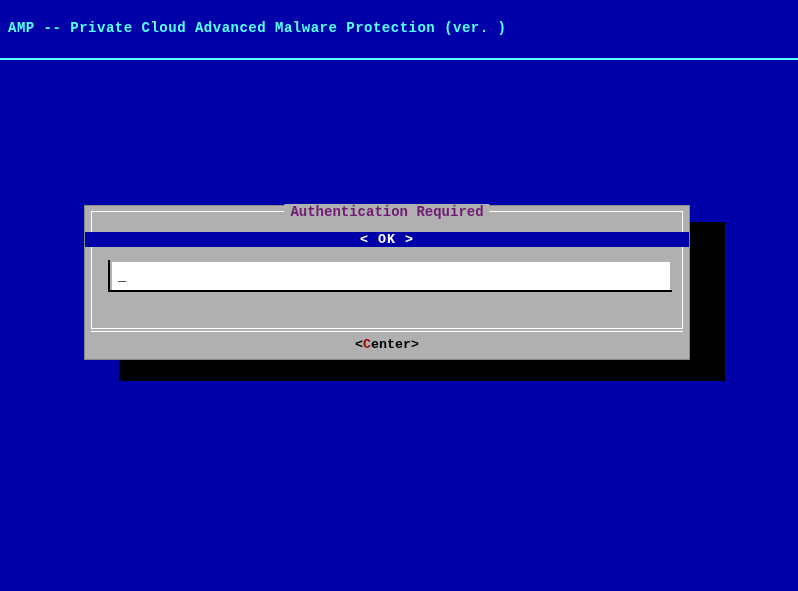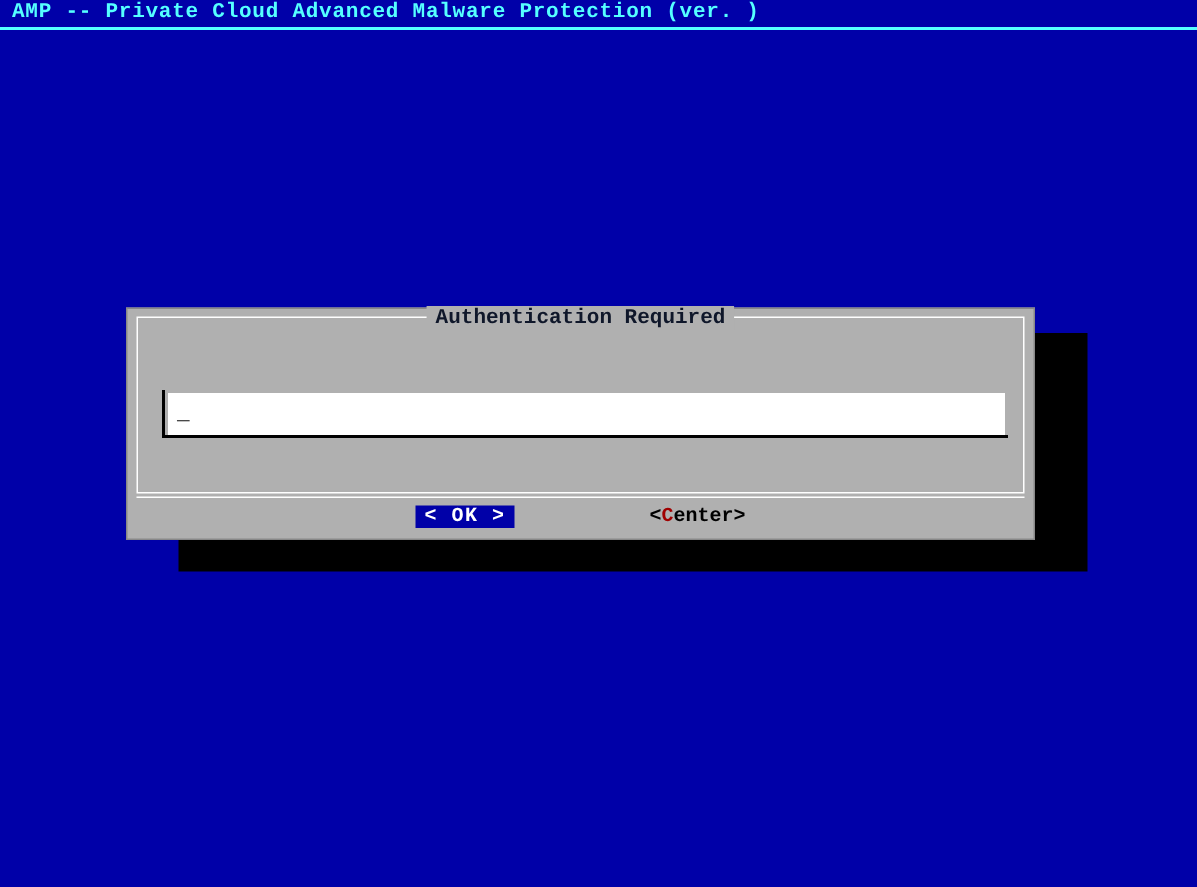--- a/index.html
+++ b/index.html
@@ -12,21 +12,21 @@
       height: 591px;
       background: #0000a8;
       font-family: 'Courier New', monospace;
       font-size: 14px;
       overflow: hidden;
       position: relative;
       font-weight: bold;
     }
     .header {
       color: #55ffff;
-      padding: 0 8px;
+      padding: 20px 8px;
       font-weight: bold;
       letter-spacing: 0.5px;
     }
     .header-line {
       height: 2px;
       background: #55ffff;
       margin: 2px 0 0 0;
       width: 100%;
     }
     .dialog-shadow {
@@ -54,21 +54,21 @@
       bottom: 30px;
       border: 1px solid #ffffff;
     }
     .dialog-title {
       position: absolute;
       top: -8px;
       left: 50%;
       transform: translateX(-50%);
       background: #b0b0b0;
       padding: 0 6px;
-      color: #0f172a;
+      color: #701a75;
       font-weight: bold;
     }
     .dialog-prompt {
       position: absolute;
       left: 16px;
       top: 16px;
       color: #000000;
       font-weight: bold;
     }
     .password-border {
@@ -108,20 +108,21 @@
       background: #ffffff;
     }
     .buttons-row {
       position: absolute;
       left: 0;
       right: 0;
       bottom: 7px;
       display: flex;
       justify-content: center;
       gap: 90px;
+      flex-direction: column;
     }
     .btn-ok {
       background: #0000a8;
       color: #ffffff;
       padding: 0 6px;
       font-weight: bold;
       font-family: inherit;
       border: none;
       cursor: pointer;
       letter-spacing: 1px;

